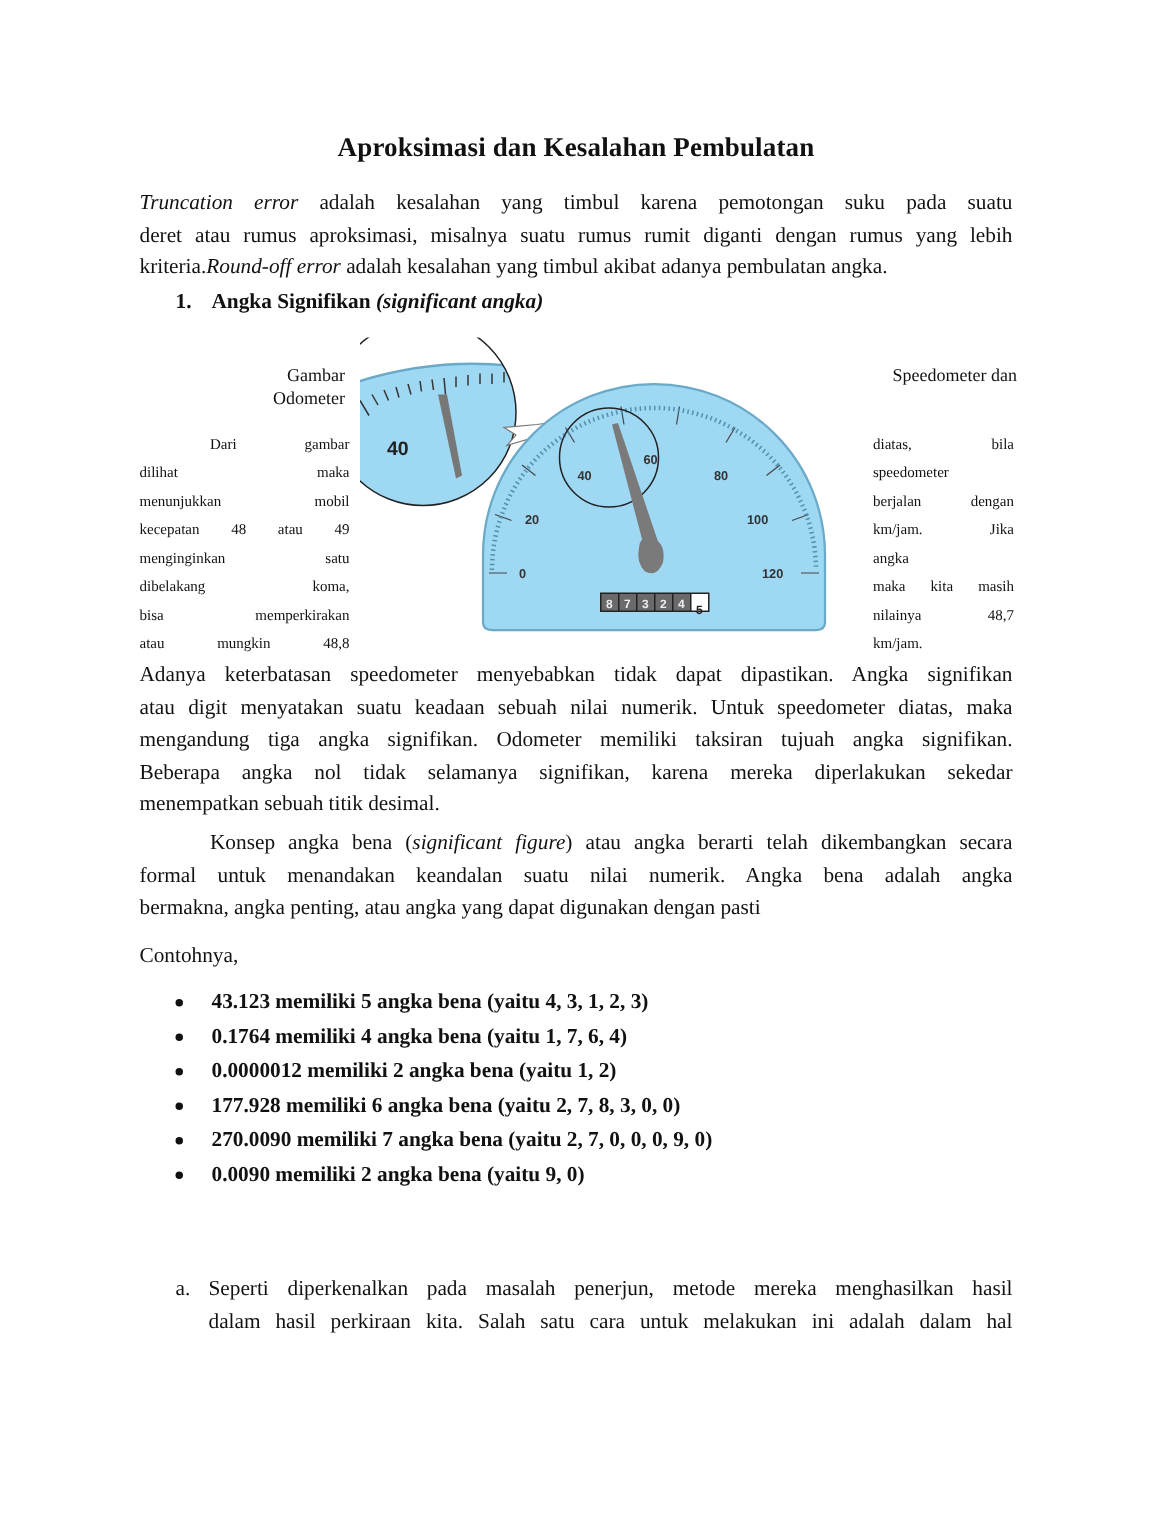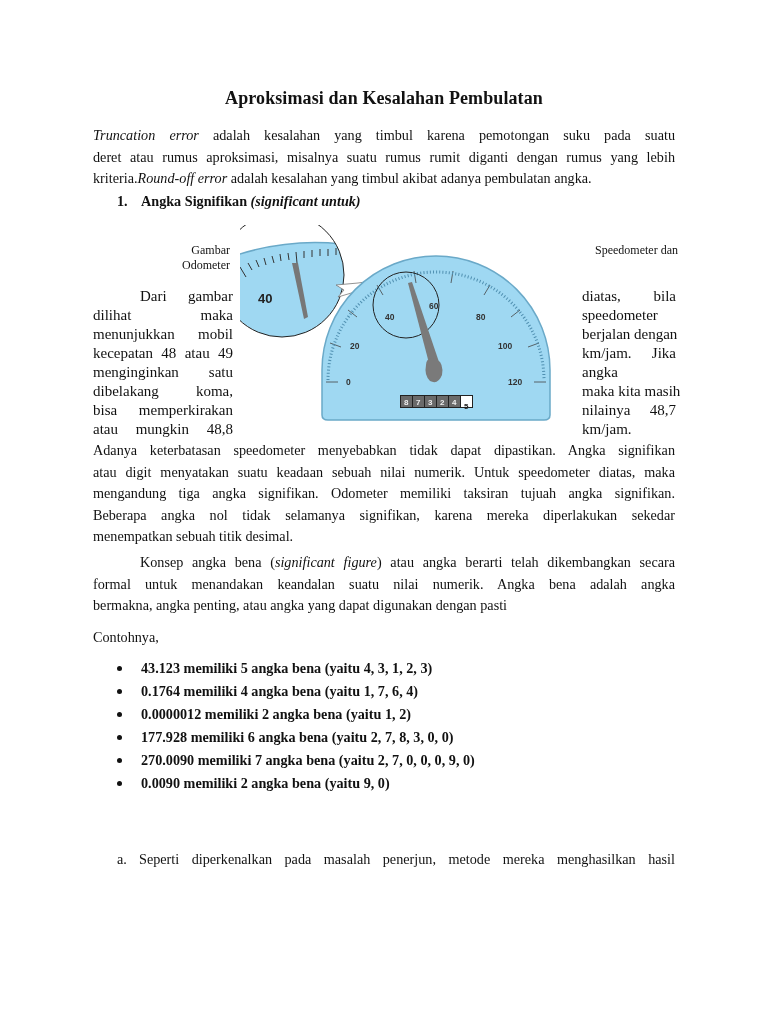--- a/index.html
+++ b/index.html
@@ -56,21 +56,21 @@
     }
     .heading .num { display: inline-block; width: 24px; }
     .caption {
       position: absolute;
       font-size: 12px;
       line-height: 15px;
       text-align: right;
     }
     .col {
       position: absolute;
-      font-size: 15px;
+      font-size: 10px;
       line-height: 19px;
     }
     .col .line {
       display: block;
       text-align: justify;
       text-align-last: justify;
       white-space: nowrap;
     }
     .col .line.left { text-align-last: left; }
     .bullets {
@@ -118,21 +118,21 @@
 
   <div class="title">Aproksimasi dan Kesalahan Pembulatan</div>
 
   <div class="para" style="top:125px;">
     <span class="line"><i>Truncation error</i><span> adalah kesalahan yang timbul karena pemotongan suku pada suatu</span></span>
     <span class="line">deret  atau rumus aproksimasi, misalnya suatu rumus rumit diganti dengan rumus yang lebih</span>
     <span class="line last"><span>kriteria.</span><i>Round-off error</i><span> adalah kesalahan yang timbul akibat adanya pembulatan angka.</span></span>
   </div>
 
   <div class="heading">
-    <span class="num">1.</span><span>Angka Signifikan </span><i>(significant untuk)</i>
+    <span class="num">1.</span><span>Angka Signifikan </span><i>(significant angka)</i>
   </div>
 
   <div class="caption" style="left:140px; top:243px; width:90px;">
     <div>Gambar</div>
     <div>Odometer</div>
   </div>
   <div class="caption" style="left:572px; top:243px; width:106px;">Speedometer dan</div>
 
   <div class="figure">
     <svg width="330" height="200" viewBox="0 0 330 200">
@@ -262,16 +262,17 @@
     <div class="item"><span class="dot"></span><span>177.928 memiliki 6 angka bena (yaitu 2, 7, 8, 3, 0, 0)</span></div>
     <div class="item"><span class="dot"></span><span>270.0090 memiliki 7 angka bena (yaitu 2, 7, 0, 0, 0, 9, 0)</span></div>
     <div class="item"><span class="dot"></span><span>0.0090 memiliki 2 angka bena (yaitu 9, 0)</span></div>
   </div>
 
 
   <div class="alpha">
     <span class="marker" style="left:0;">a.</span>
     <div class="body">
       <span class="line">Seperti diperkenalkan pada masalah penerjun, metode mereka menghasilkan hasil</span>
+      <span class="line">dalam hasil perkiraan kita. Salah satu cara untuk melakukan ini adalah dalam hal</span>
     </div>
   </div>
 
 </div>
 
 </body></html>

